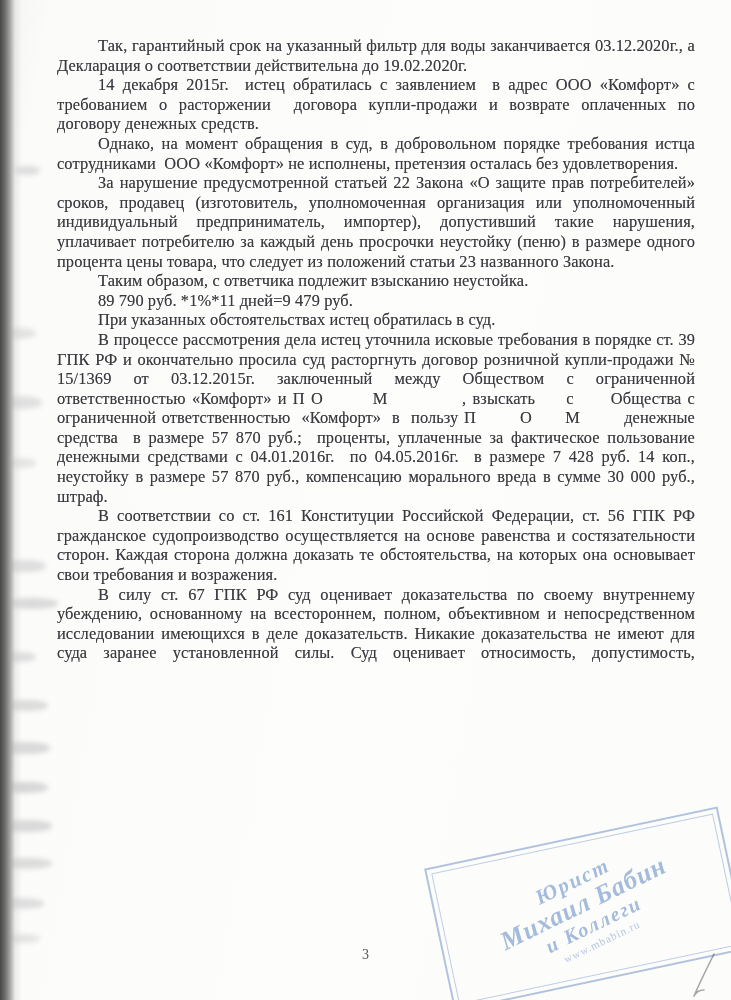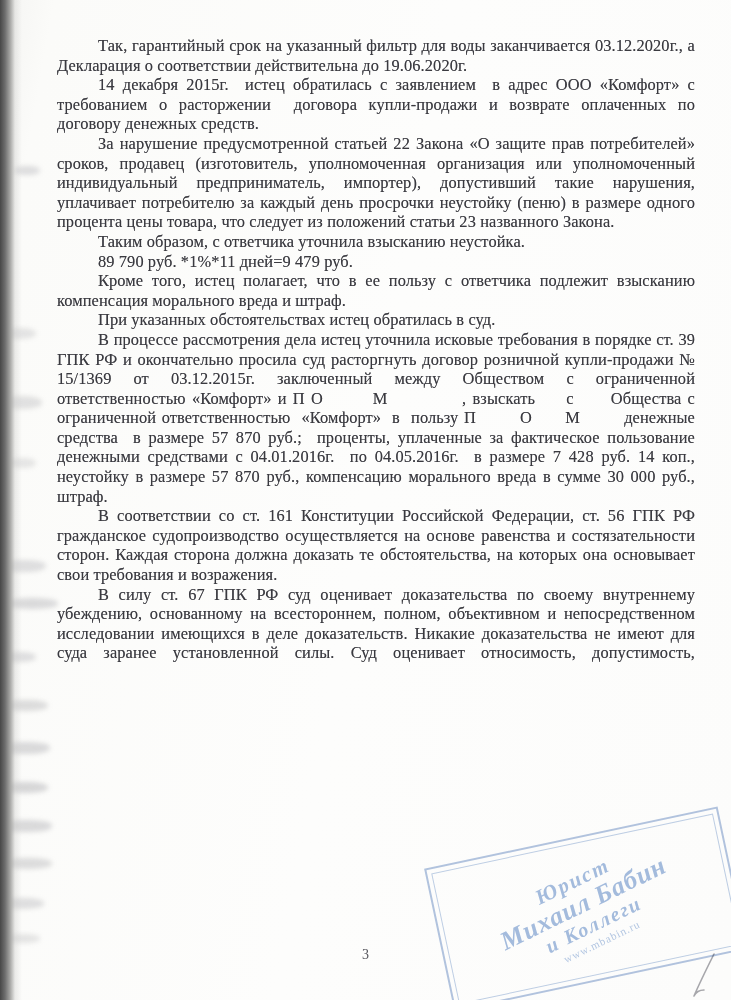--- a/index.html
+++ b/index.html
@@ -105,26 +105,26 @@
   <div class="smudge sm7"></div>
   <div class="smudge sm8"></div>
   <div class="smudge sm9"></div>
   <div class="smudge sm10"></div>
   <div class="smudge sm11"></div>
   <div class="smudge sm12"></div>
   <div class="smudge sm13"></div>
   <div class="smudge sm14"></div>
 
   <div class="body-text">
-    <p>Так, гарантийный срок на указанный фильтр для воды заканчивается 03.12.2020г., а Декларация о соответствии действительна до 19.06.2020г.</p>
+    <p>Так, гарантийный срок на указанный фильтр для воды заканчивается 03.12.2020г., а Декларация о соответствии действительна до 19.02.2020г.</p>
     <p>14 декабря 2015г.&nbsp; истец обратилась с заявлением&nbsp; в адрес ООО «Комфорт» с требованием о расторжении&nbsp; договора купли-продажи и возврате оплаченных по договору денежных средств.</p>
+    <p>Однако, на момент обращения в суд, в добровольном порядке требования истца сотрудниками&nbsp; ООО «Комфорт» не исполнены, претензия осталась без удовлетворения.</p>
     <p>За нарушение предусмотренной статьей 22 Закона «О защите прав потребителей» сроков, продавец (изготовитель, уполномоченная организация или уполномоченный индивидуальный предприниматель, импортер), допустивший такие нарушения, уплачивает потребителю за каждый день просрочки неустойку (пеню) в размере одного процента цены товара, что следует из положений статьи 23 названного Закона.</p>
-    <p>Таким образом, с ответчика уточнила взысканию неустойка.</p>
+    <p>Таким образом, с ответчика подлежит взысканию неустойка.</p>
     <p>89 790 руб. *1%*11 дней=9 479 руб.</p>
-    <p>Кроме того, истец полагает, что в ее пользу с ответчика подлежит взысканию компенсация морального вреда и штраф.</p>
     <p>При указанных обстоятельствах истец обратилась в суд.</p>
     <p>В процессе рассмотрения дела истец уточнила исковые требования в порядке ст. 39 ГПК РФ и окончательно просила суд расторгнуть договор розничной купли-продажи № 15/1369 от 03.12.2015г. заключенный между Обществом с ограниченной ответственностью «Комфорт» и П О&nbsp;&nbsp;&nbsp;&nbsp;&nbsp;&nbsp;&nbsp;&nbsp;М&nbsp;&nbsp;&nbsp;&nbsp;&nbsp;&nbsp;&nbsp;&nbsp;&nbsp;&nbsp;&nbsp;&nbsp;, взыскать&nbsp;&nbsp;&nbsp;&nbsp;&nbsp;с&nbsp;&nbsp;&nbsp;&nbsp;&nbsp;&nbsp;Общества с ограниченной ответственностью&nbsp; «Комфорт»&nbsp; в&nbsp; пользу П&nbsp;&nbsp;&nbsp;&nbsp;&nbsp;&nbsp;&nbsp;&nbsp;О&nbsp;&nbsp;&nbsp;&nbsp;&nbsp;&nbsp;М&nbsp;&nbsp;&nbsp;&nbsp;&nbsp;&nbsp;&nbsp; денежные средства&nbsp; в размере 57 870 руб.;&nbsp; проценты, уплаченные за фактическое пользование денежными средствами с 04.01.2016г.&nbsp; по 04.05.2016г.&nbsp; в размере 7 428 руб. 14 коп., неустойку в размере 57 870 руб., компенсацию морального вреда в сумме 30 000 руб., штраф.</p>
     <p>В соответствии со ст. 161 Конституции Российской Федерации, ст. 56 ГПК РФ гражданское судопроизводство осуществляется на основе равенства и состязательности сторон. Каждая сторона должна доказать те обстоятельства, на которых она основывает свои требования и возражения.</p>
     <p class="justify-last">В силу ст. 67 ГПК РФ суд оценивает доказательства по своему внутреннему убеждению, основанному на всестороннем, полном, объективном и непосредственном исследовании имеющихся в деле доказательств. Никакие доказательства не имеют для суда заранее установленной силы. Суд оценивает относимость, допустимость,</p>
   </div>
 
   <div class="watermark">
     <div class="wm-inner">
       <div class="wm-line1">Юрист</div>
       <div class="wm-line2">Михаил Бабин</div>

